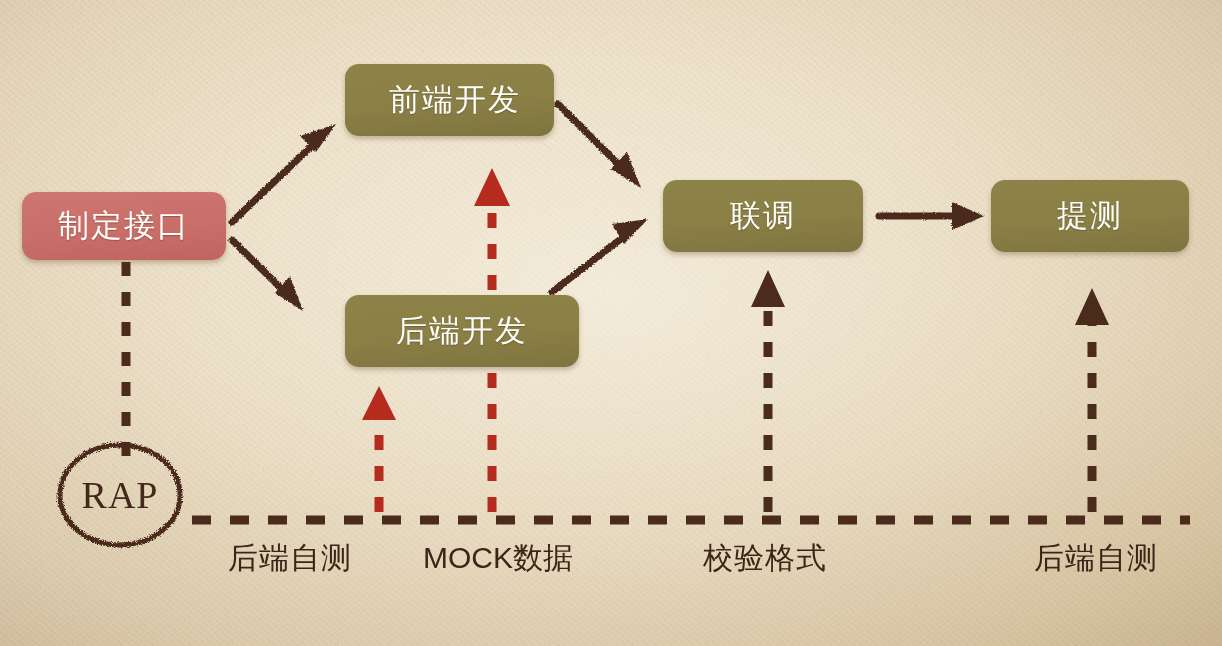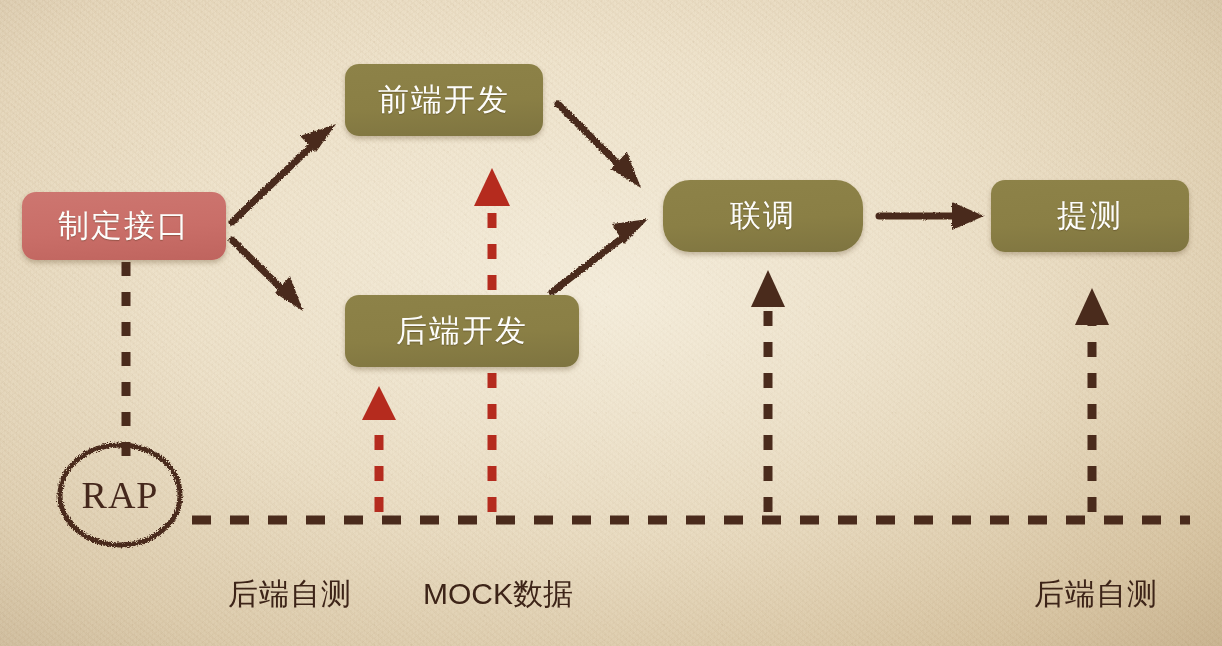--- a/index.html
+++ b/index.html
@@ -86,21 +86,20 @@
   #rap-circle svg { position: absolute; left: 0; top: 0; overflow: visible; }
 
   .caption {
     position: absolute;
     z-index: 3;
     color: #3d2418;
     font-size: 30px;
     letter-spacing: 1px;
     white-space: nowrap;
     text-align: center;
-    margin-top: 36px;
   }
   .caption.latin-mix { letter-spacing: 0px; }
 </style>
 </head>
 <body>
 
 <div id="stage">
   <div id="grain"></div>
 
   <svg class="layer" id="arrow-layer" viewBox="0 0 1222 646">
@@ -165,29 +164,29 @@
 
     <g>
       <path d="M492 512 L492 372" stroke="#b52b1e" stroke-width="9" fill="none" stroke-dasharray="15 16" stroke-linecap="butt"></path>
     </g>
   </svg>
 
   <div class="node node-red" style="left:22px; top:192px; width:204px; height:68px;">
     <span>制定接口</span>
   </div>
 
-  <div class="node node-olive" style="left:345px; top:64px; width:198px; height:72px;">
+  <div class="node node-olive" style="left:345px; top:64px; width:198px; height:72px;padding-left:11px;">
     <span>前端开发</span>
   </div>
 
   <div class="node node-olive" style="left:345px; top:295px; width:234px; height:72px;">
     <span>后端开发</span>
   </div>
 
-  <div class="node node-olive" style="left:663px; top:180px; width:200px; height:72px;border-radius:27px;">
+  <div class="node node-olive" style="left:663px; top:180px; width:200px; height:72px;">
     <span>联调</span>
   </div>
 
   <div class="node node-olive" style="left:991px; top:180px; width:198px; height:72px;">
     <span>提测</span>
   </div>
 
   <svg class="layer" id="red-top-layer" viewBox="0 0 1222 646">
     <g>
       <path d="M492 290 L492 198" stroke="#b52b1e" stroke-width="9" fill="none" stroke-dasharray="15 16" stroke-linecap="butt"></path>
@@ -211,17 +210,20 @@
   </div>
 
   <div class="caption" style="left:216px; top:538px; width:148px;">
     <span>后端自测</span>
   </div>
 
   <div class="caption latin-mix" style="left:398px; top:538px; width:200px;">
     <span>MOCK数据</span>
   </div>
 
+  <div class="caption" style="left:690px; top:538px; width:150px;">
+    <span>校验格式</span>
+  </div>
 
   <div class="caption" style="left:1003px; top:538px; width:186px;">
     <span>后端自测</span>
   </div>
 </div>
 
 </body></html>

